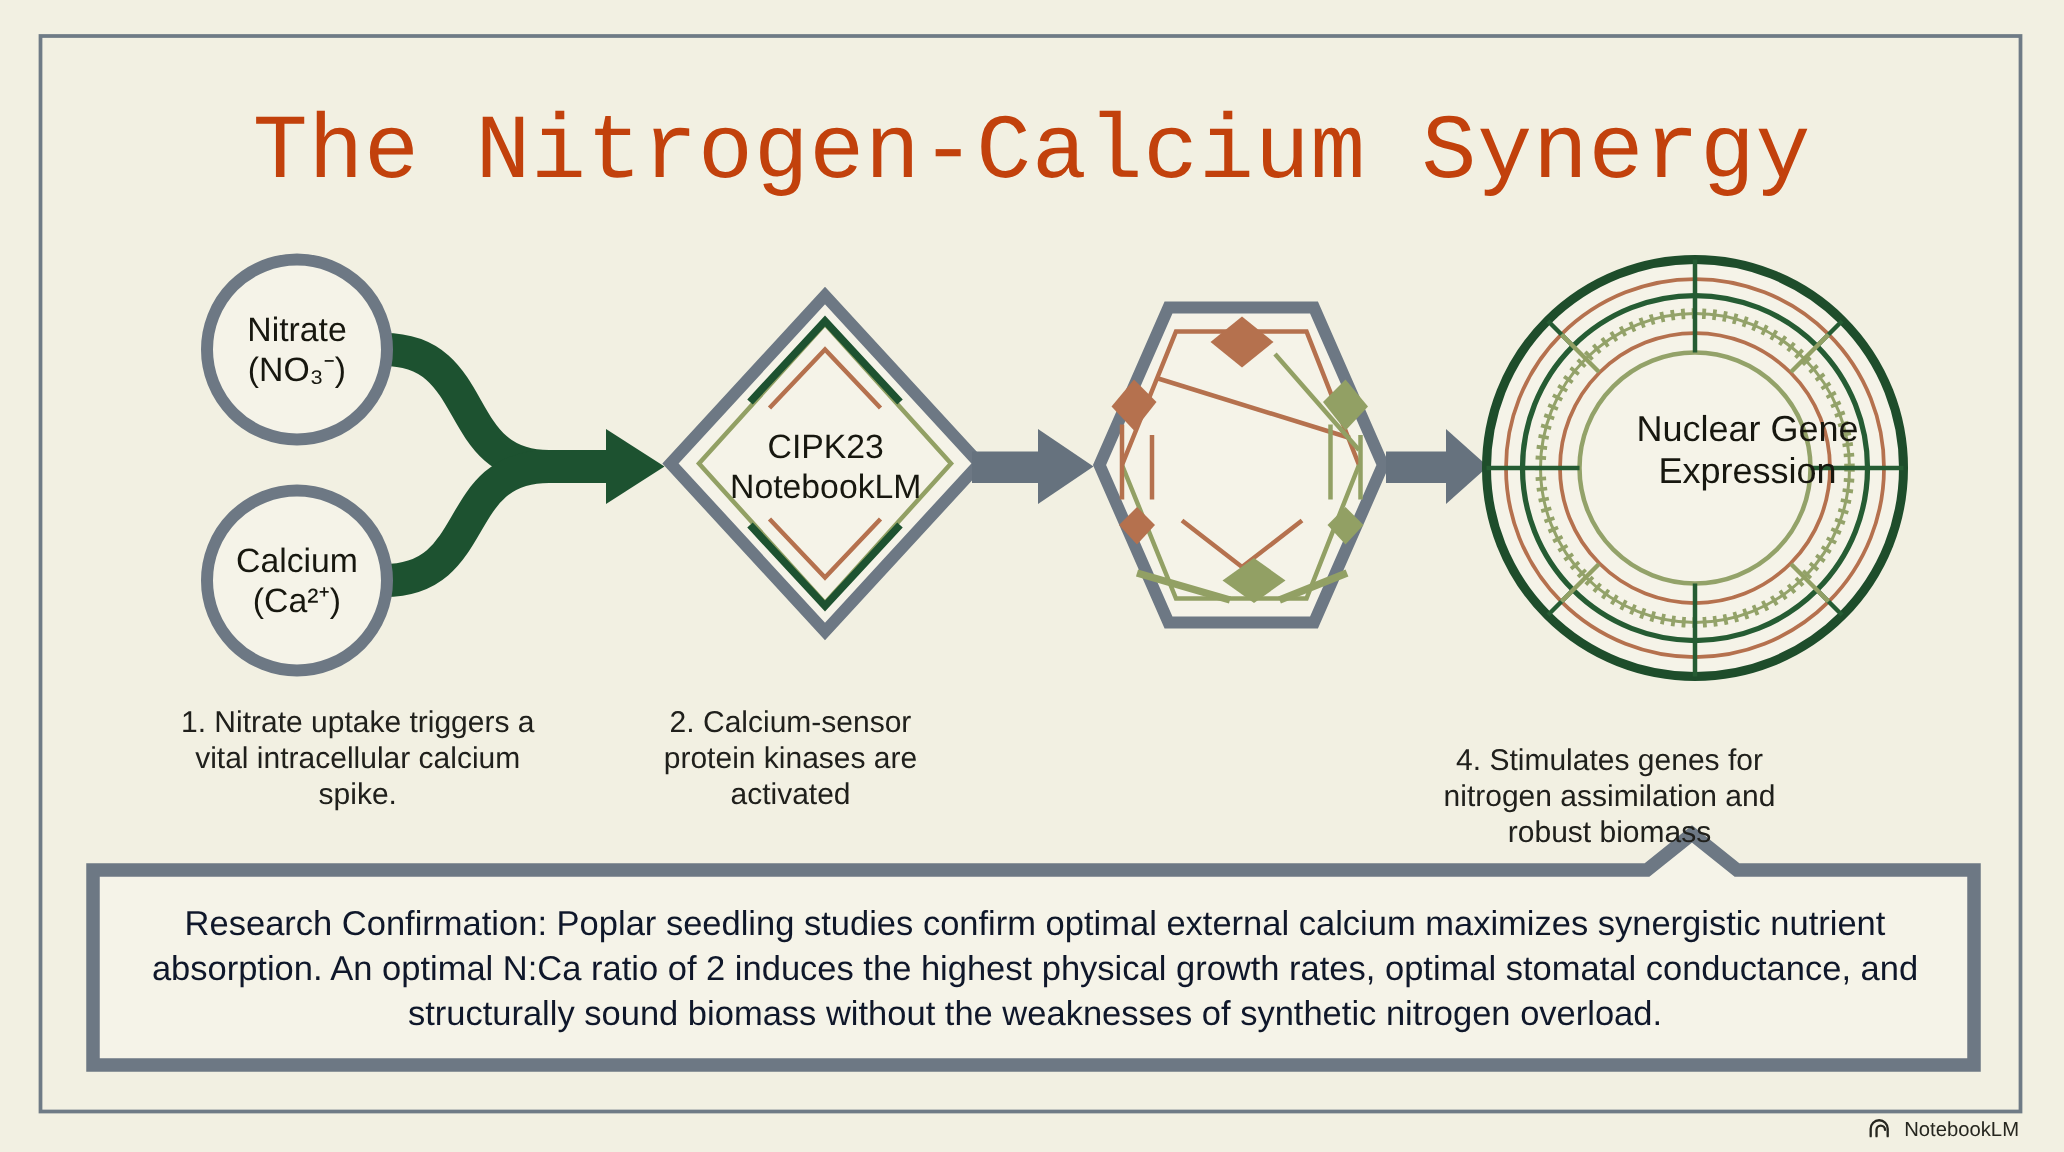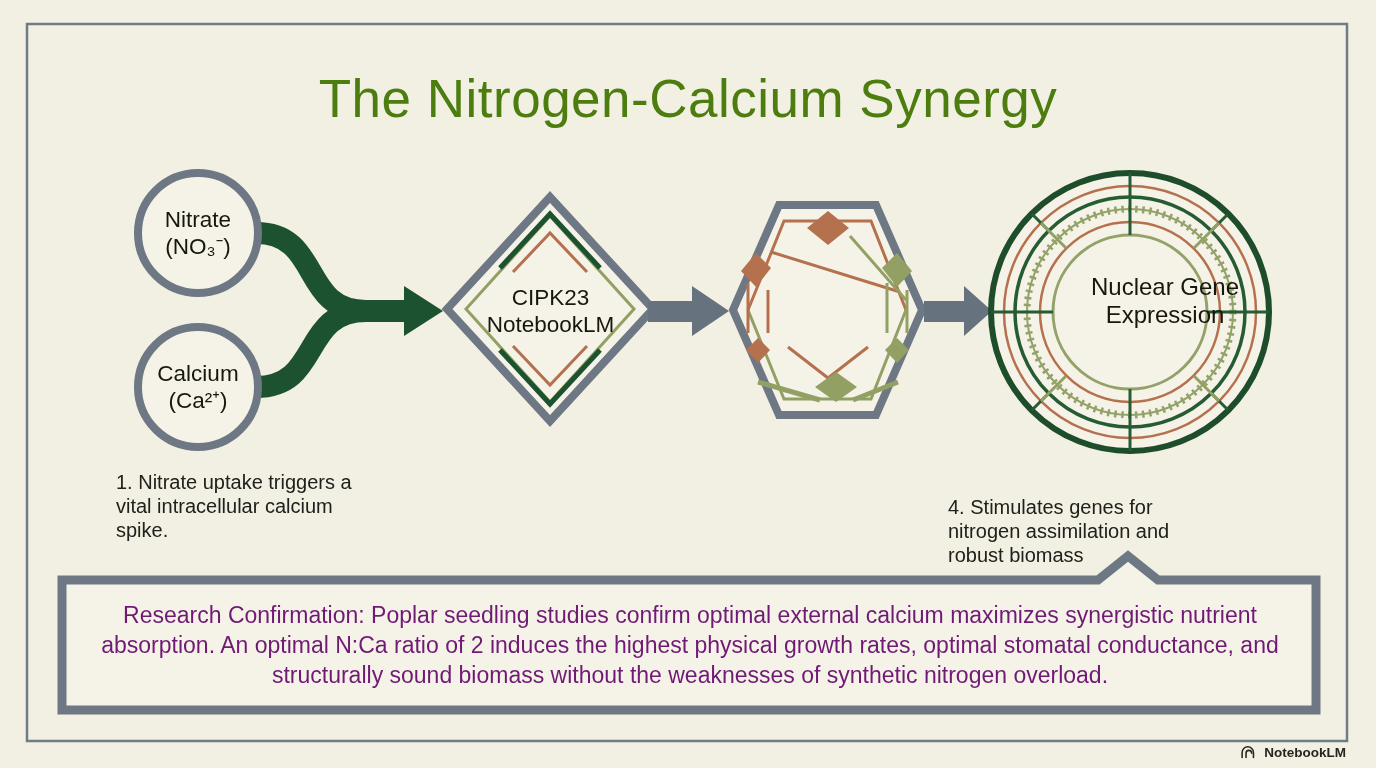--- a/index.html
+++ b/index.html
@@ -19,30 +19,30 @@
   .green-fill{fill:var(--deep-green);}
   .green-line{stroke:var(--deep-green);stroke-width:5;fill:none;}
   .green-thin{stroke:#255c33;fill:none;}
   .terra-line{stroke:var(--terracotta);stroke-width:3;fill:none;}
   .terra-fill{fill:var(--terracotta);}
   .sage-line{stroke:var(--sage);stroke-width:3;fill:none;}
   .sage-fill{fill:var(--sage);}
   .gray-fill{fill:var(--arrow-gray);}
   
   .title{position:absolute;left:0;top:68px;width:100%;text-align:center;
-         font-size:53px;letter-spacing:0.5px;color:#4d7c0f;}
+         font-size:61px;letter-spacing:0.5px;color:#c2410c;font-family:Liberation Mono, monospace;}
   .node-label{position:absolute;text-align:center;color:#17170f;}
   .lbl-22{font-size:22.5px;line-height:27px;}
   .lbl-24{font-size:24px;line-height:28px;}
-  .caption{position:absolute;top:470px;text-align:left;font-size:20px;line-height:24px;color:#20201c;}
+  .caption{position:absolute;top:470px;text-align:center;font-size:20px;line-height:24px;color:#20201c;}
   .research-box-text{position:absolute;left:88px;top:584px;width:1204px;height:122px;
          display:flex;align-items:center;justify-content:center;text-align:center;
-         font-size:23px;line-height:30px;color:#701a75;}
+         font-size:23px;line-height:30px;color:#0f172a;}
   .footer{position:absolute;top:745px;right:30px;display:flex;align-items:center;gap:7px;
-          font-size:13.5px;font-weight:bold;color:#26261f;}
+          font-size:13.5px;font-weight:normal;color:#26261f;}
   .footer svg{display:block;}
 </style>
 </head>
 <body>
 
 <div class="page">
 
   <svg class="diagram" width="1376" height="768" viewBox="0 0 1376 768">
 
     <rect class="frame-rect" x="27" y="24" width="1320" height="717"></rect>
@@ -133,20 +133,21 @@
     <div>(NO₃⁻)</div>
   </div>
   <div class="node-label lbl-22" style="left:136px;top:360px;width:124px;">
     <div>Calcium</div>
     <div>(Ca²⁺)</div>
   </div>
   <div class="node-label lbl-22" style="left:478px;top:284px;width:145px;">CIPK23 NotebookLM</div>
   <div class="node-label lbl-24" style="left:1083px;top:273px;width:164px;">Nuclear Gene Expression</div>
 
   <div class="caption" style="left:116px;width:245px;">1. Nitrate uptake triggers a vital intracellular calcium spike.</div>
+  <div class="caption" style="left:427px;width:200px;">2. Calcium-sensor protein kinases are activated</div>
   <div class="caption" style="left:948px;width:250px;margin-top:25px;">4. Stimulates genes for nitrogen assimilation and robust biomass</div>
 
   <div class="research-box-text">Research Confirmation: Poplar seedling studies confirm optimal external calcium maximizes synergistic nutrient absorption. An optimal N:Ca ratio of 2 induces the highest physical growth rates, optimal stomatal conductance, and structurally sound biomass without the weaknesses of synthetic nitrogen overload.</div>
 
   <div class="footer">
     <svg width="17" height="15" viewBox="0 0 24 20">
       <g fill="none" stroke="#26261f" stroke-width="2.2" stroke-linecap="round">
         <path d="M3 17 V10 a8 8 0 0 1 16 0 v7"></path>
         <path d="M8.5 17 v-6 a4 4 0 0 1 8 0"></path>
       </g>

